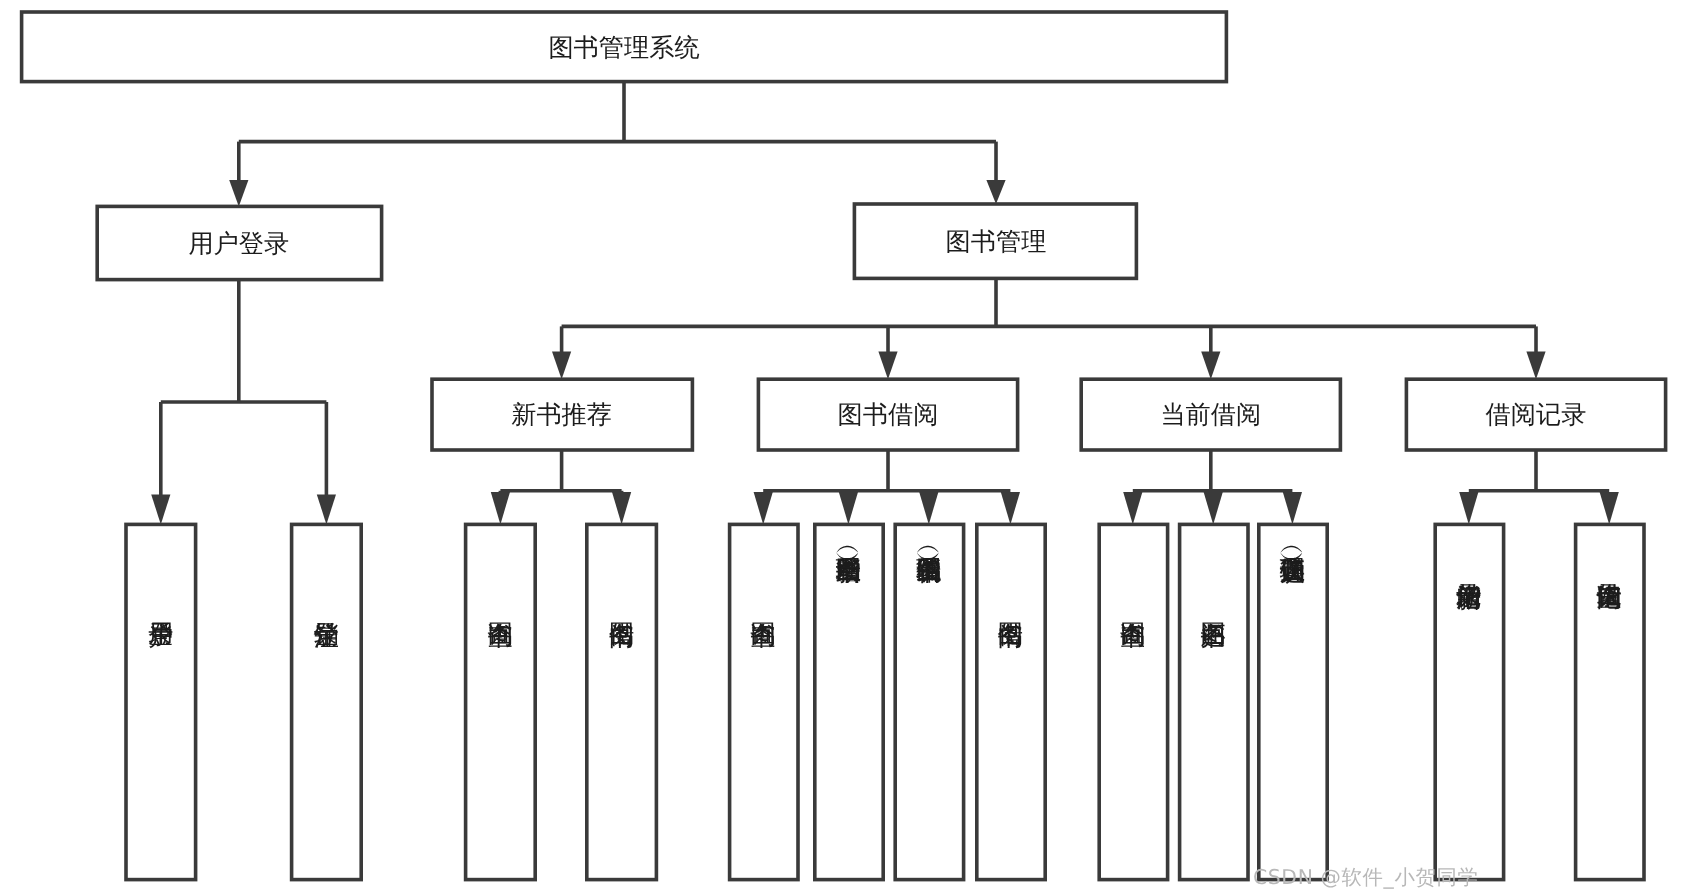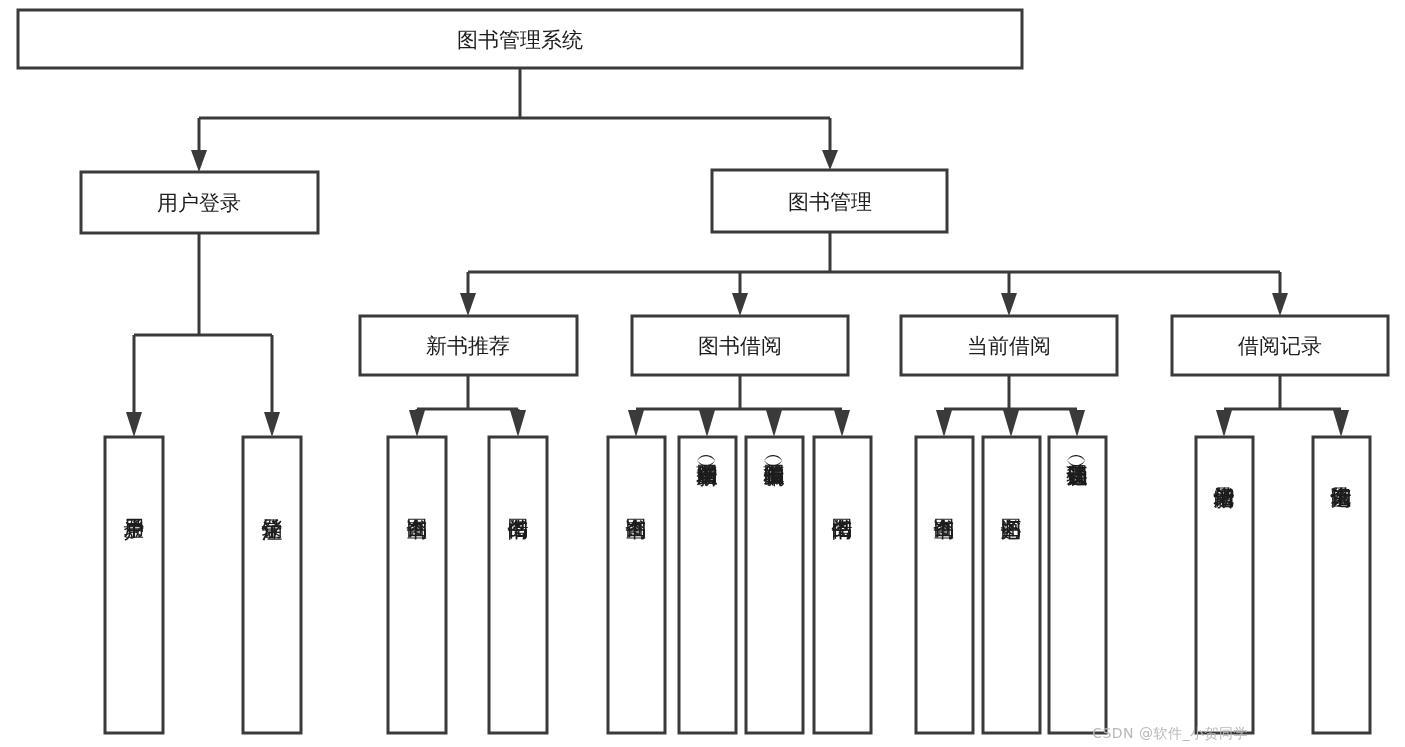--- a/index.html
+++ b/index.html
@@ -53,24 +53,24 @@
   .node-label-vert {
     font-family: "DejaVu Sans", "Liberation Sans", sans-serif;
     font-size: 21px;
     fill: #1c1c1c;
     text-anchor: middle;
     writing-mode: vertical-rl;
     glyph-orientation-vertical: 0;
   }
   .watermark {
     position: absolute;
-    right: 8px;
+    right: 24px;
     bottom: 4px;
     font-family: "DejaVu Sans", "Liberation Sans", sans-serif;
-    font-size: 14px;
+    font-size: 17px;
     color: #b8b8b8;
     letter-spacing: 0.5px;
     white-space: nowrap;
     user-select: none;
   }
 </style>
 </head>
 <body>
 
 <div id="diagram-root">

